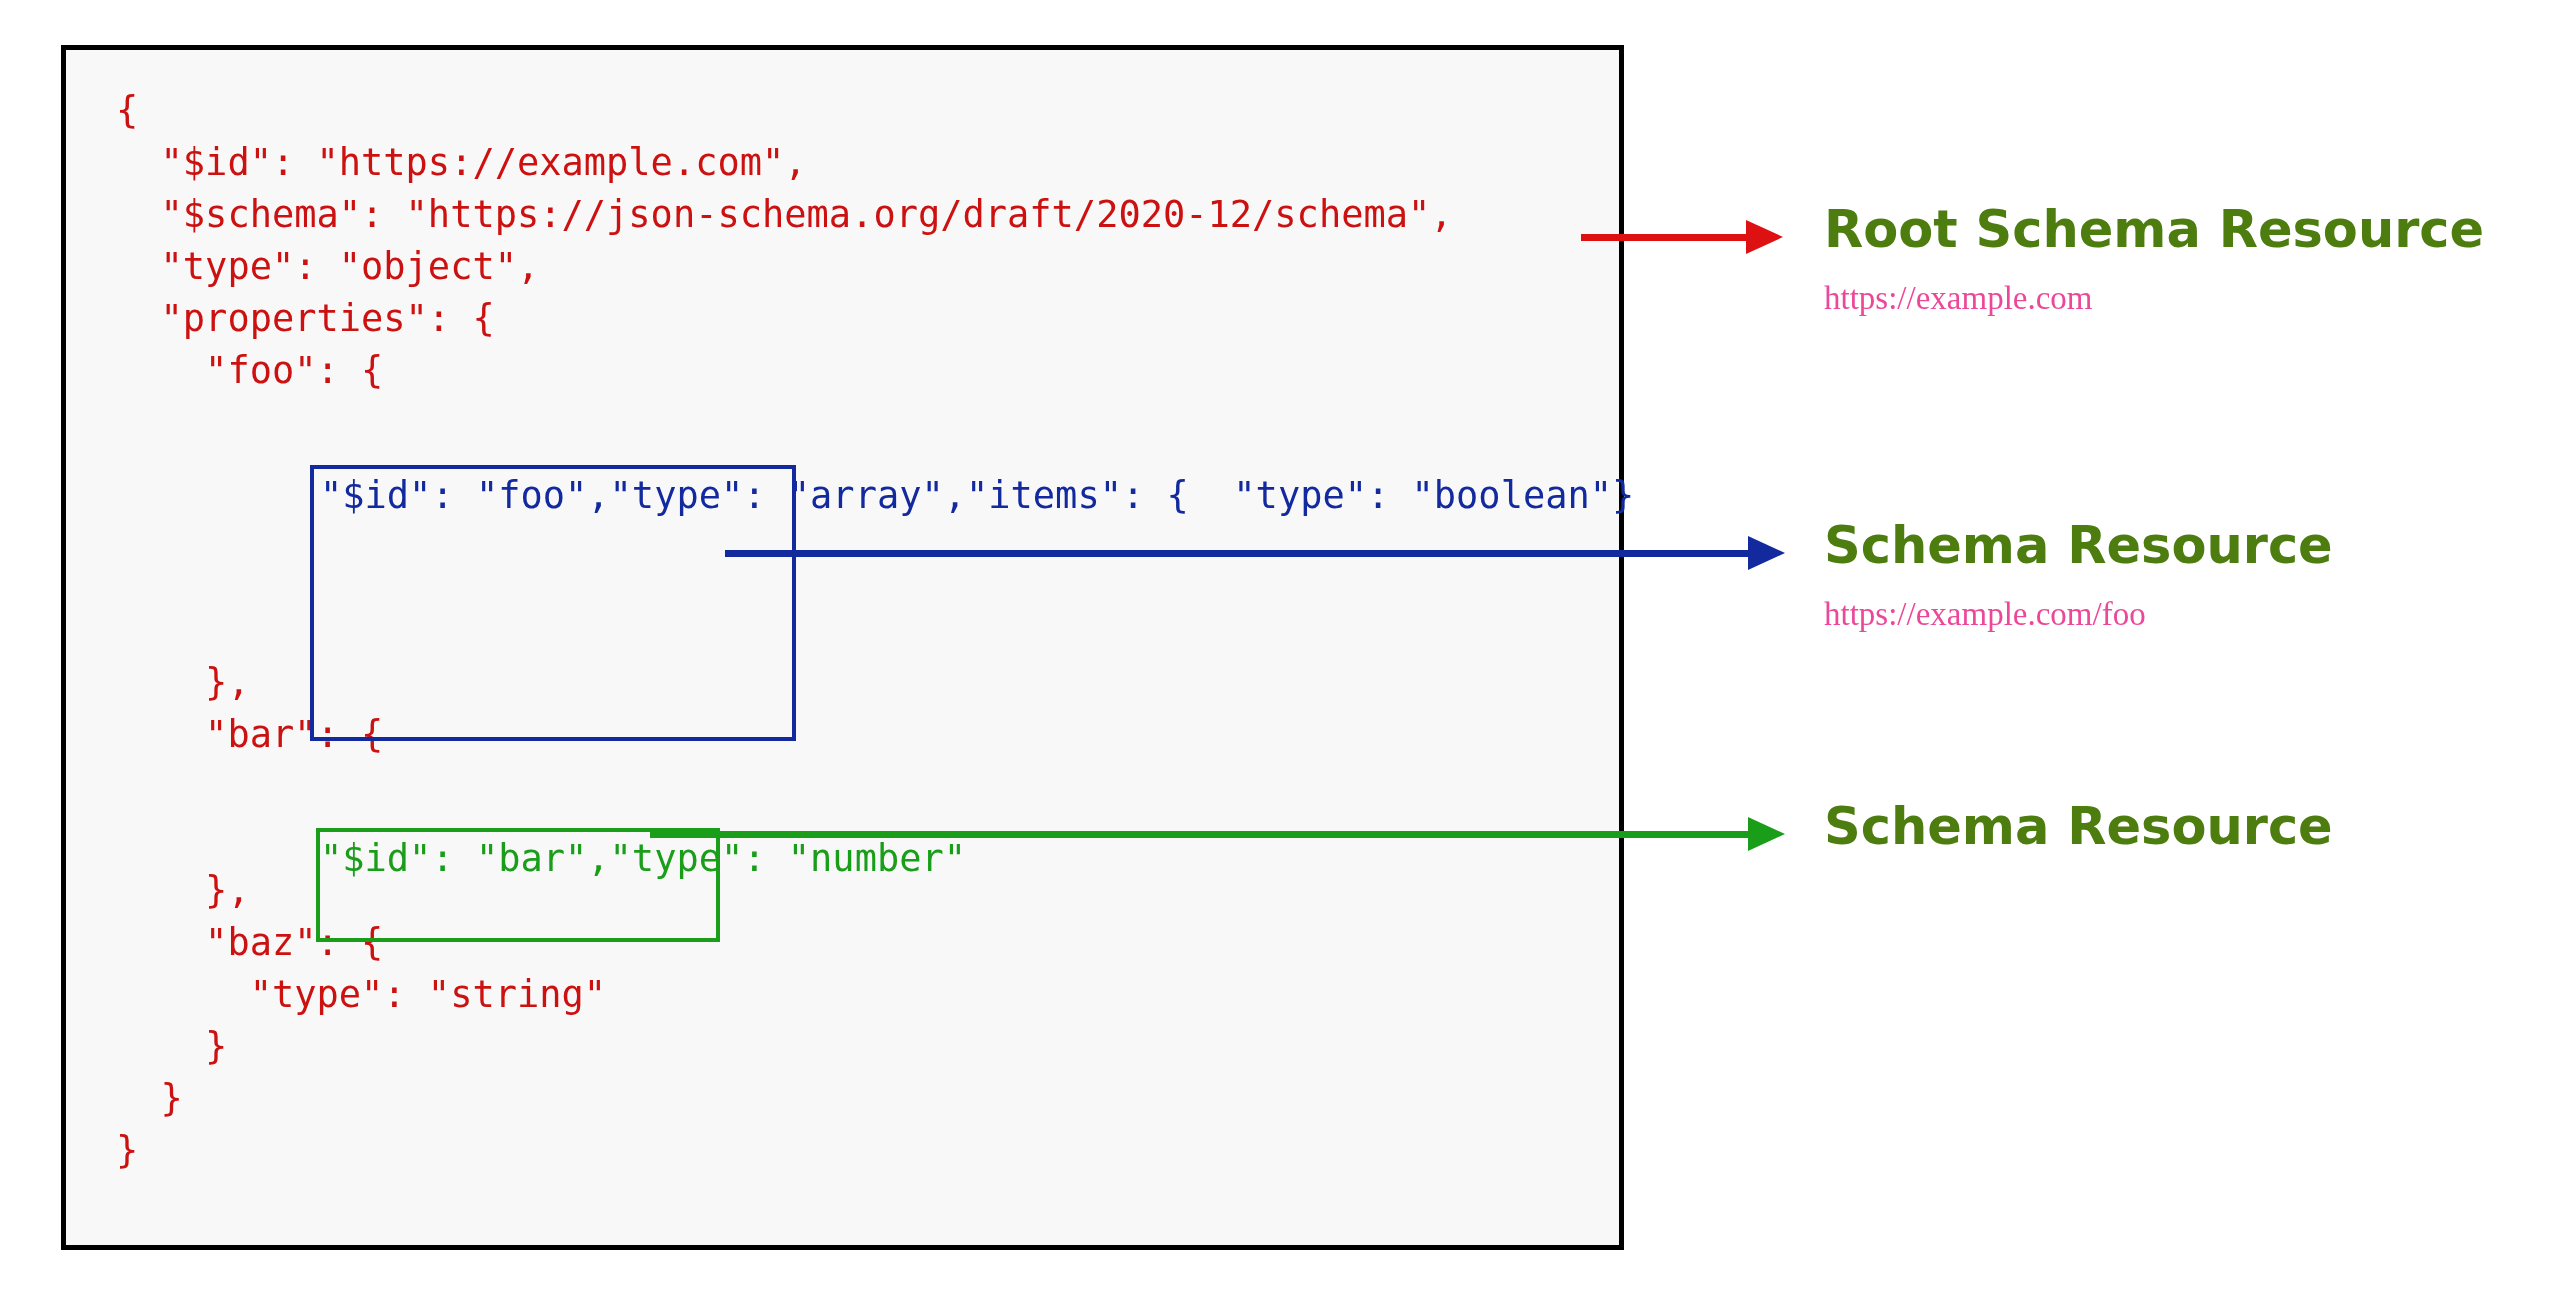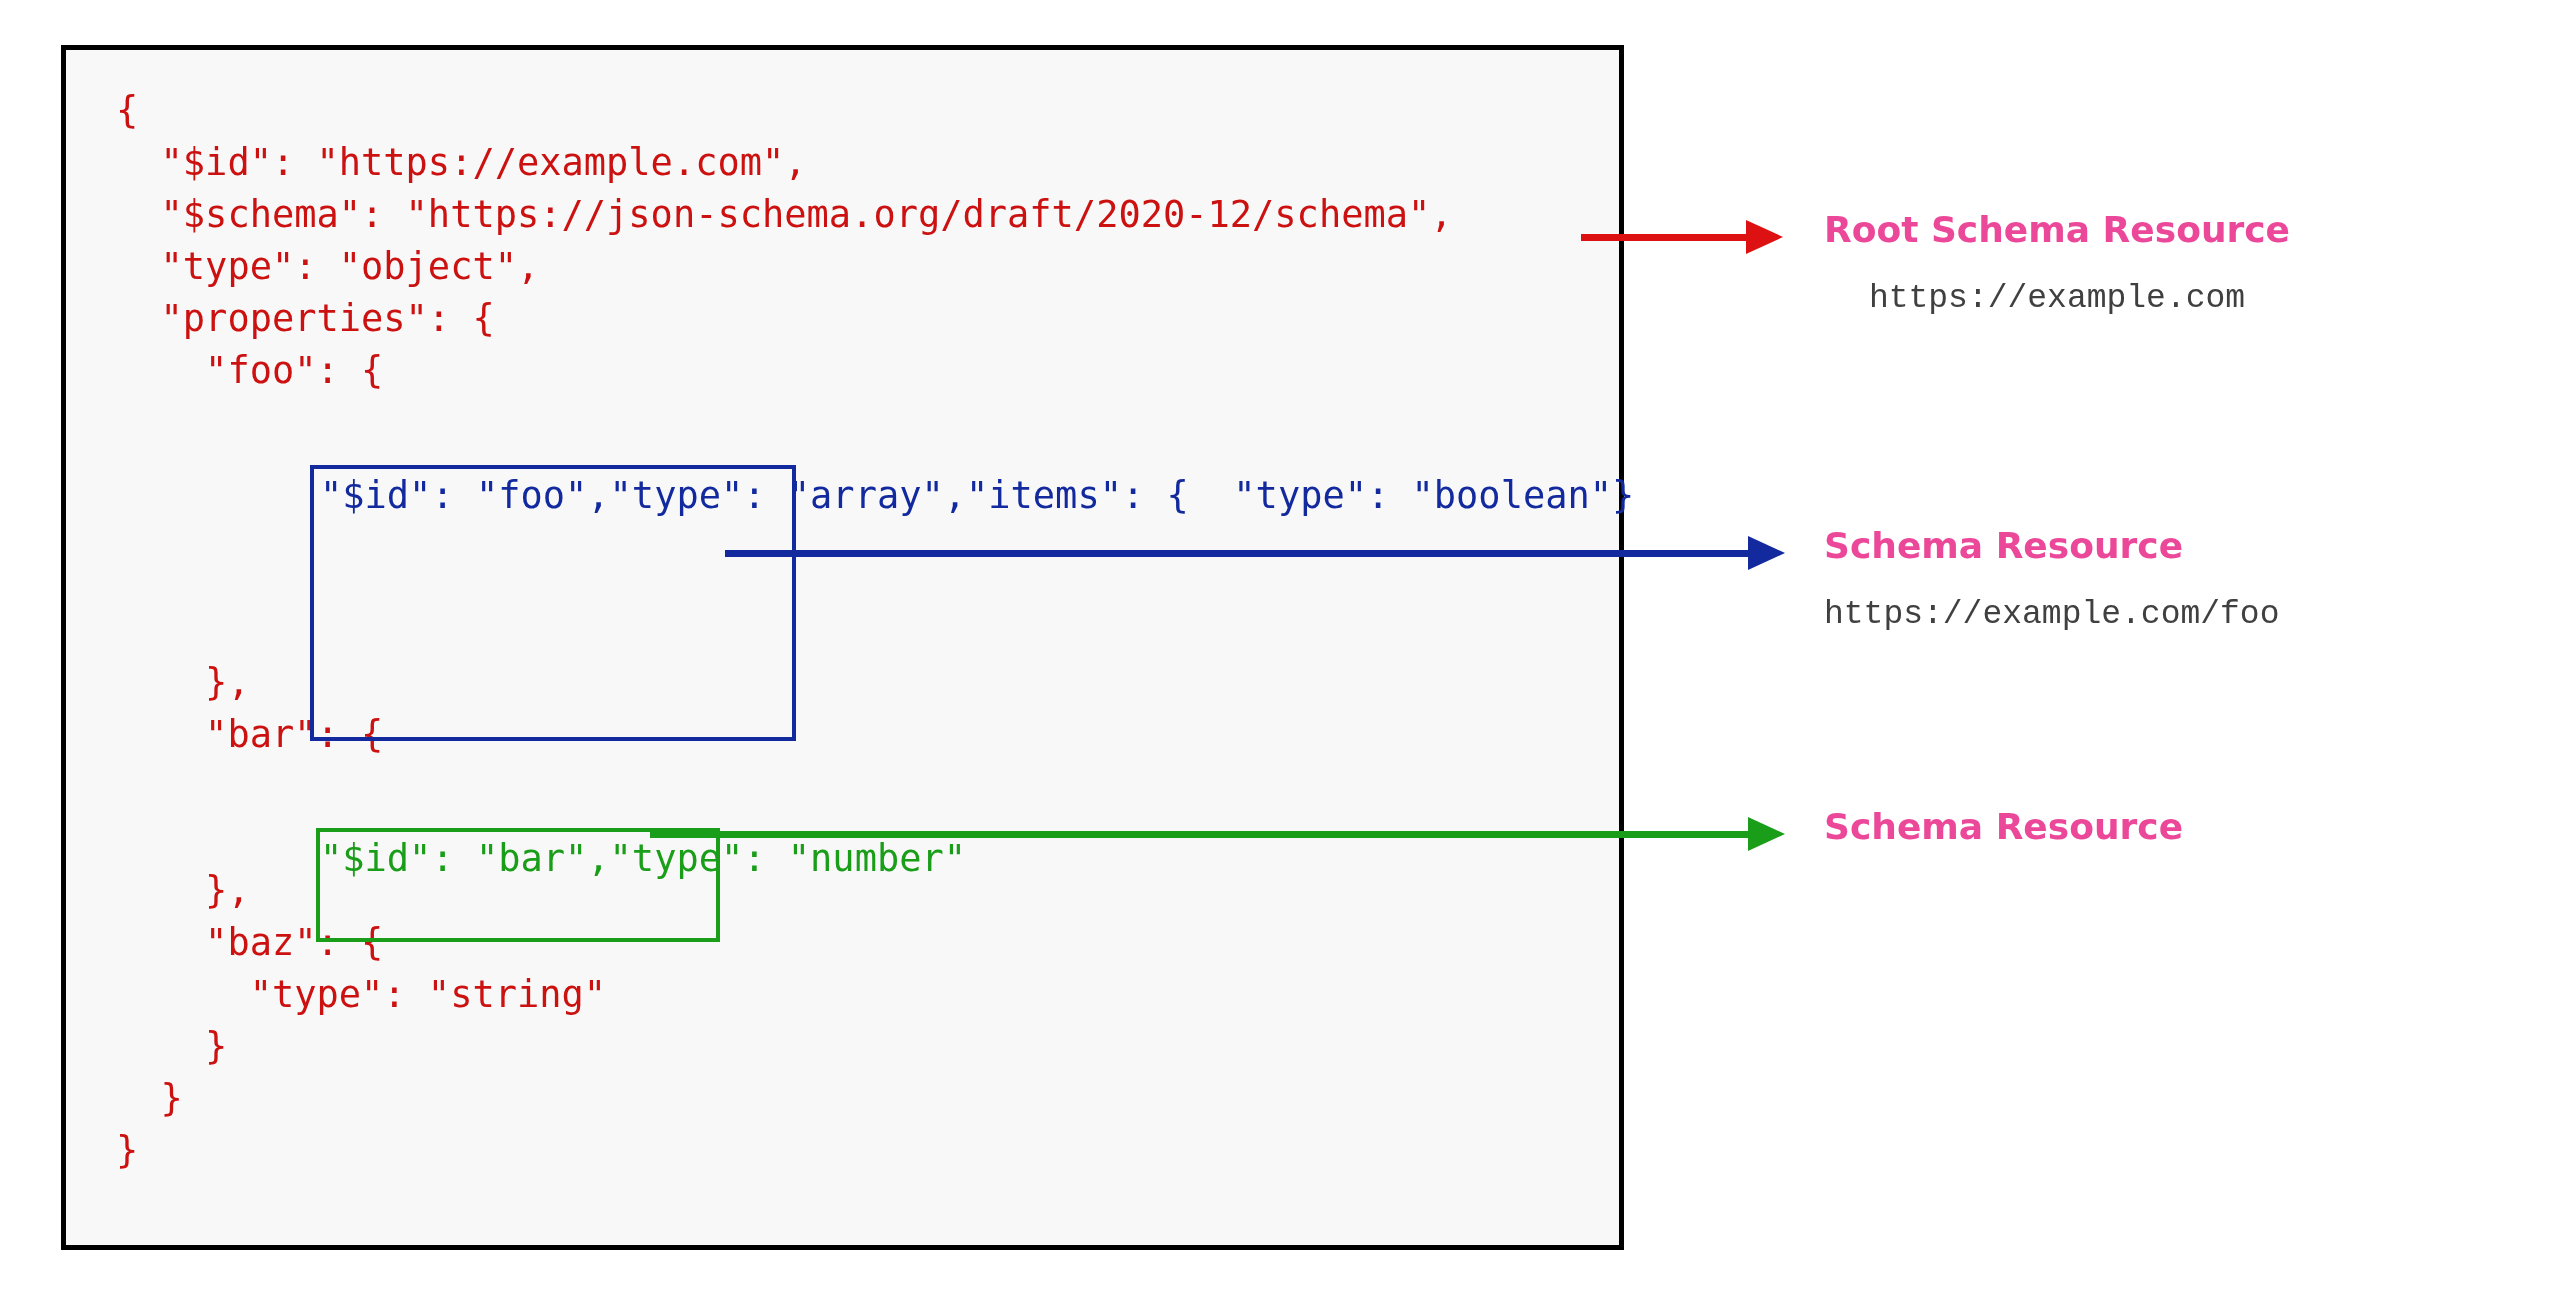--- a/index.html
+++ b/index.html
@@ -90,33 +90,32 @@
   #arrow-bar        { left: 650px;  top: 817px; width: 1136px; }
   #arrow-bar .shaft { width: 1098px; background: #1a9e1a; }
   #arrow-bar .head  { left: 1098px; border-left: 37px solid #1a9e1a; }
 
   
   .annotation { position: absolute; left: 1824px; }
   .annotation .title {
     margin: 0;
     font-family: "DejaVu Sans", sans-serif;
     font-weight: bold;
-    font-size: 36px;
+    font-size: 51px;
     line-height: 46px;
-    color: #ec4899;
+    color: #4d7c0f;
     white-space: nowrap;
   }
   .annotation .uri {
     margin: 26px 0 0 0;
-    font-family: Liberation Mono, monospace;
+    font-family: Liberation Serif, serif;
     font-size: 33px;
     line-height: 39px;
-    color: #404040;
+    color: #ec4899;
     white-space: nowrap;
-    text-align: center;
   }
   #ann-root { top: 207px; }
   #ann-foo  { top: 523px; }
   #ann-bar  { top: 804px; }
 </style>
 </head>
 <body>
 
 <div id="code-panel">
 

